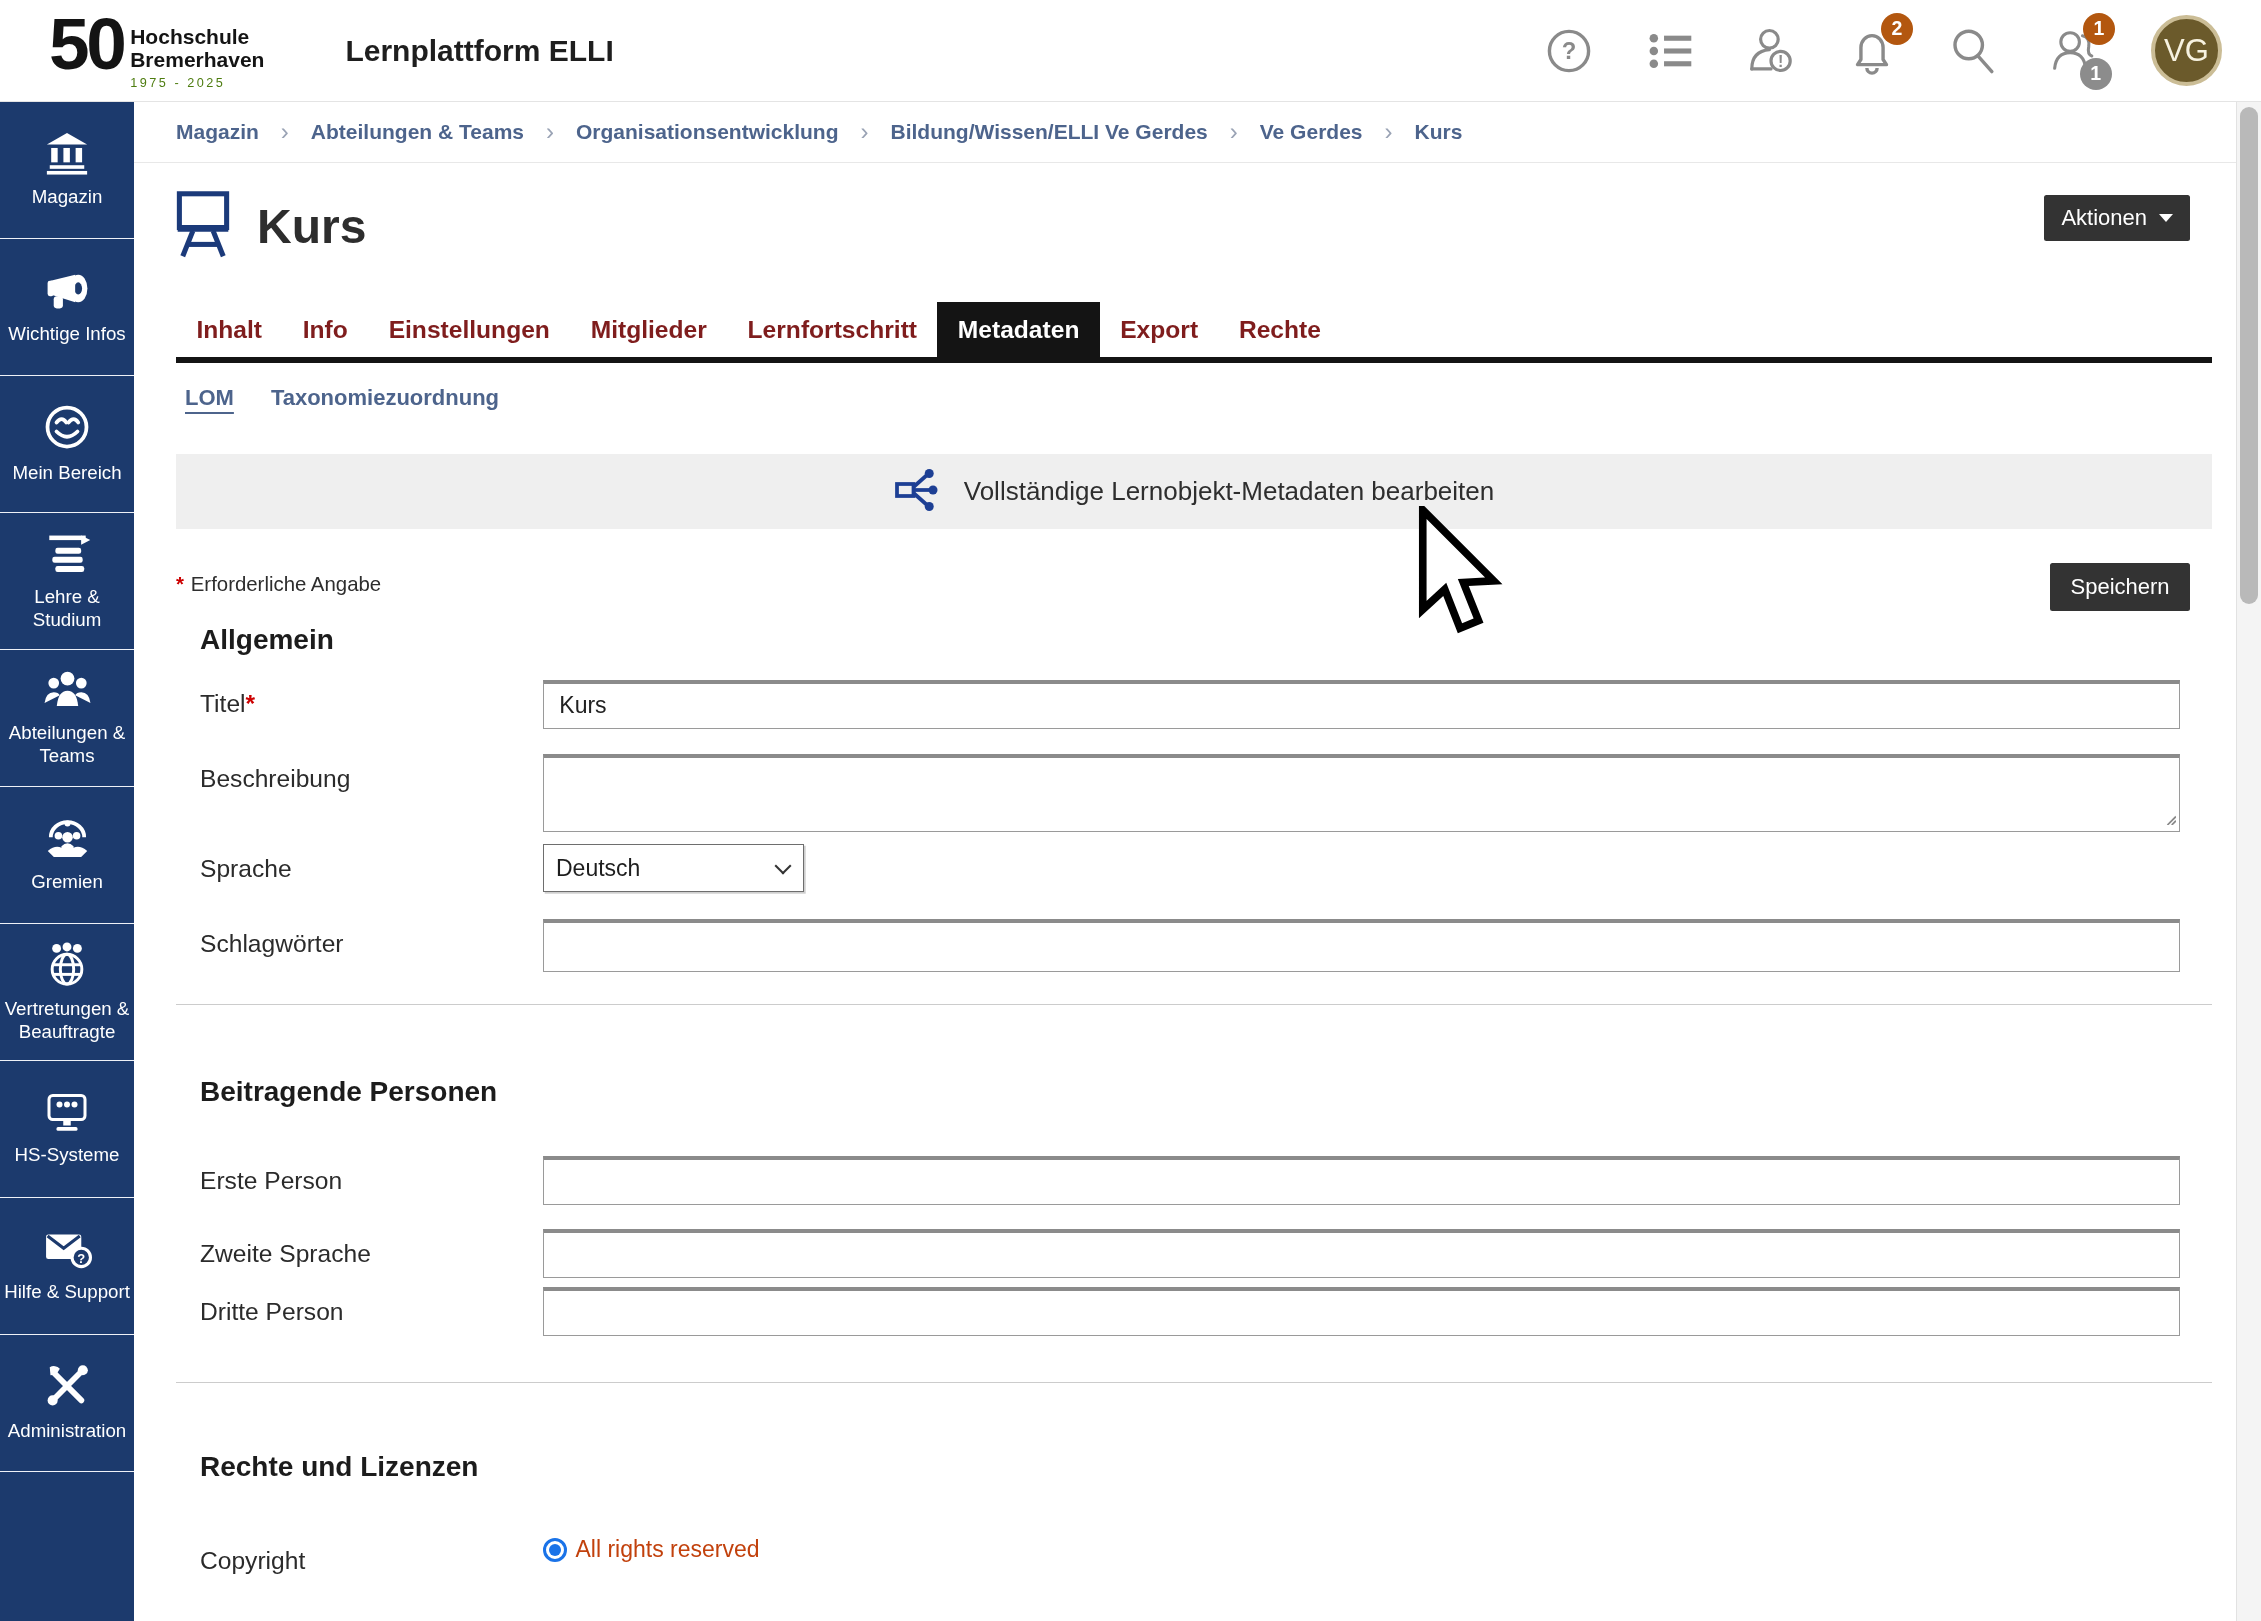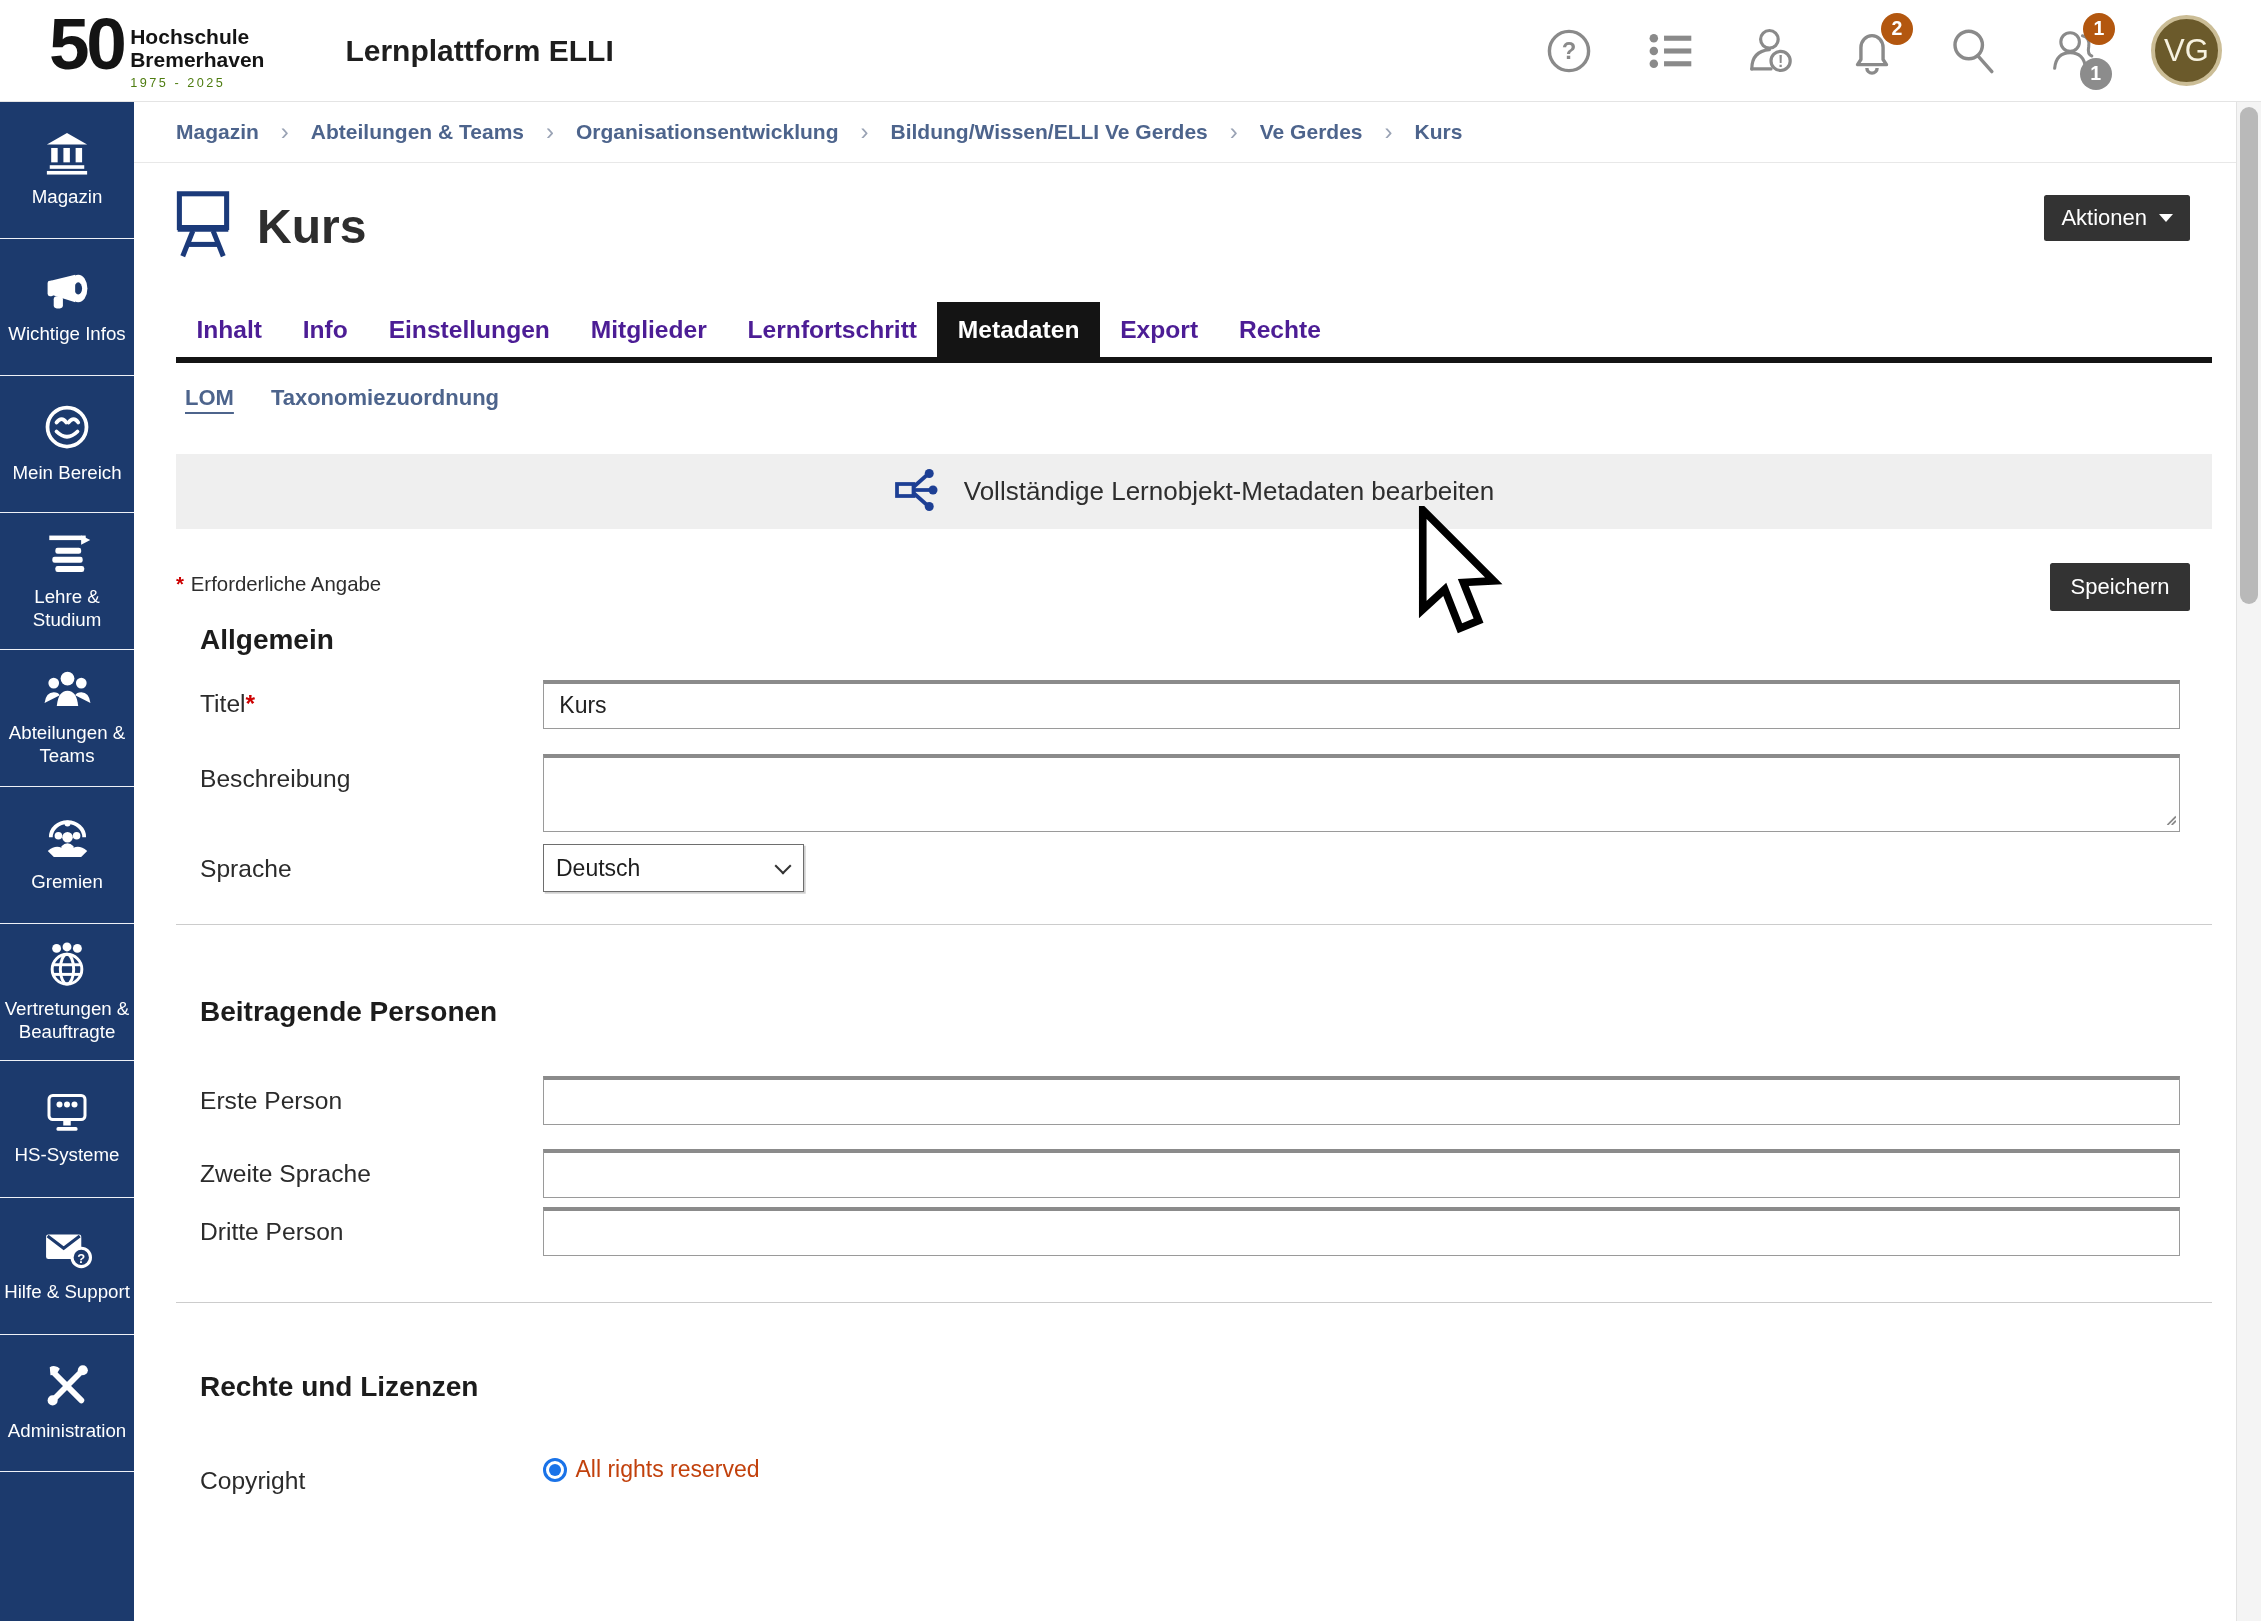--- a/index.html
+++ b/index.html
@@ -46,21 +46,21 @@
   .page-title { font-size:48px; font-weight:700; color:#2d2d2d; }
   .btn-dark { background:#333; color:#fff; font-size:22px; border:none; border-radius:2.5px;
               padding:10.2px 17px; display:inline-flex; align-items:center; gap:12px; cursor:pointer;
               font-family:"Liberation Sans", sans-serif; }
   .caret-down { width:0; height:0; border-left:7.6px solid transparent; border-right:7.6px solid transparent;
                 border-top:8.5px solid #fff; }
   .actions-btn { position:absolute; right:46px; top:32px; }
 
   .tabs-block { position:relative; margin:12px 24px 0 42px; }
   .tabs { display:flex; align-items:flex-end; }
-  .tab { font-size:24.6px; font-weight:600; color:#4c1d95; padding:13.6px 20.4px; cursor:pointer; }
+  .tab { font-size:24.6px; font-weight:600; color:#7f1d1d; padding:13.6px 20.4px; cursor:pointer; }
   .tab.active { background:#141414; color:#fff; }
   .tab-underline { height:6px; background:#141414; width:100%; }
 
   .subtabs { margin:22px 0 0 51px; display:flex; gap:37px; }
   .subtab { font-size:22px; font-weight:600; color:#4d648c; padding-bottom:4.2px; cursor:pointer; }
   .subtab.active { text-decoration:underline; text-underline-offset:6.8px; }
 
   .banner { margin:39px 24px 0 42px; height:75px; background:#efefef; display:flex;
             align-items:center; justify-content:center; gap:22px; cursor:pointer; }
   .banner-label { font-size:26px; color:#2e2e2e; }
@@ -413,20 +413,24 @@
     <div class="form-row" style="margin-top:12px;">
       <div class="f-label">Sprache</div>
       <div class="f-ctrl">
         <div class="sel">
           <span>Deutsch</span>
           <span class="sel-chev"></span>
         </div>
       </div>
     </div>
 
+    <div class="form-row" style="margin-top:27px;">
+      <div class="f-label">Schlagwörter</div>
+      <div class="f-ctrl"><input class="inp" style="height: 53px;" value=""></div>
+    </div>
 
     <hr class="hr">
 
     <h2 class="section-h" style="margin-top:71px;">Beitragende Personen</h2>
 
     <div class="form-row" style="margin-top:48px;">
       <div class="f-label">Erste Person</div>
       <div class="f-ctrl"><input class="inp" value="" style=""></div>
     </div>
 

